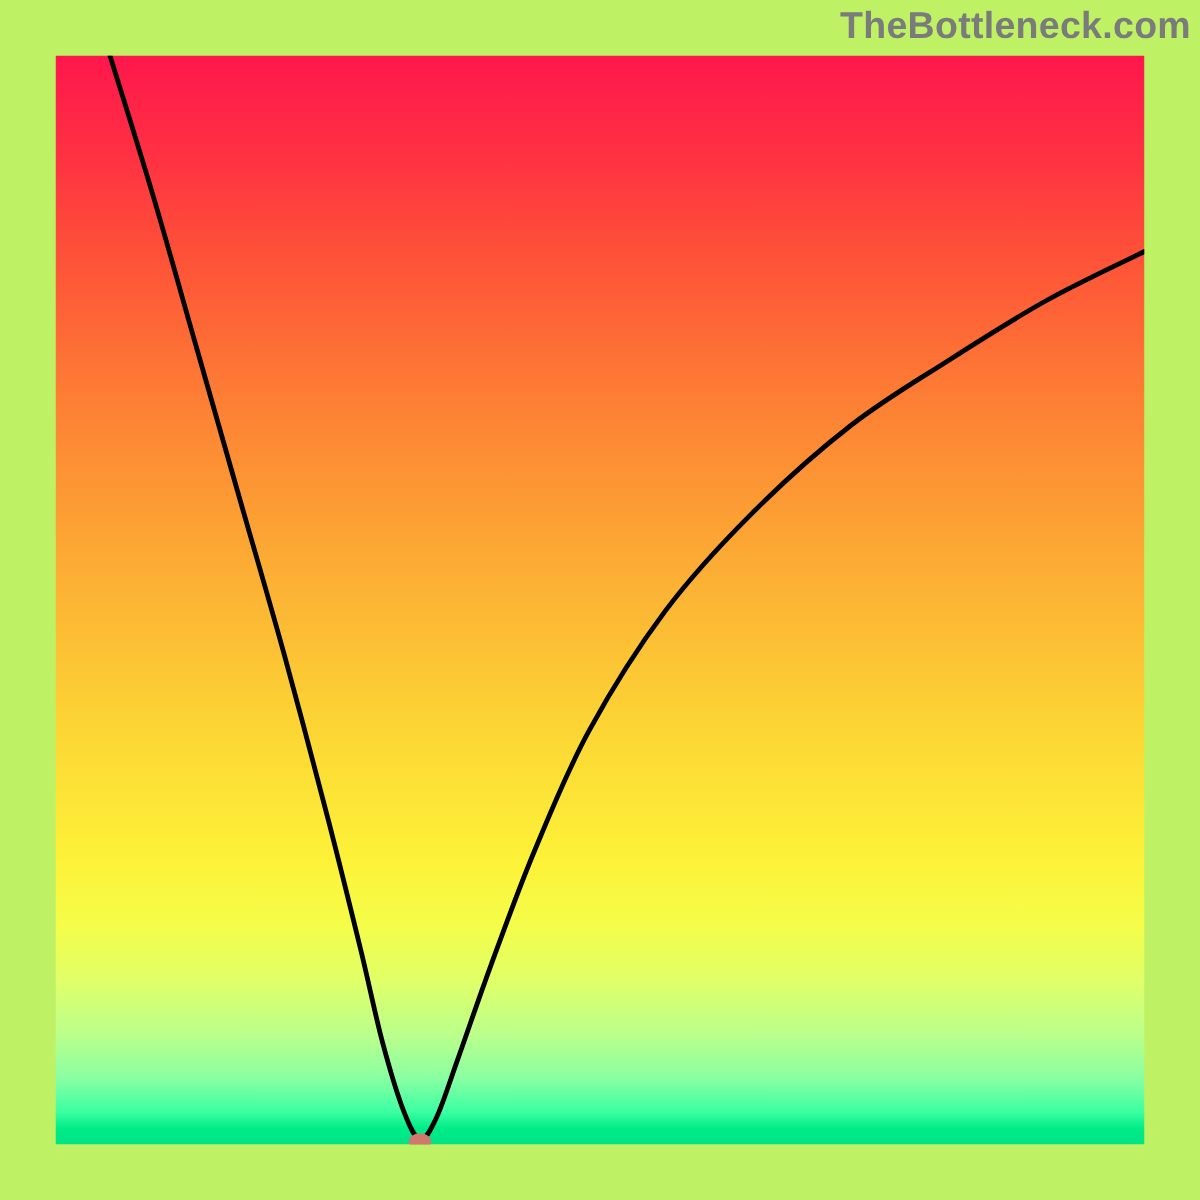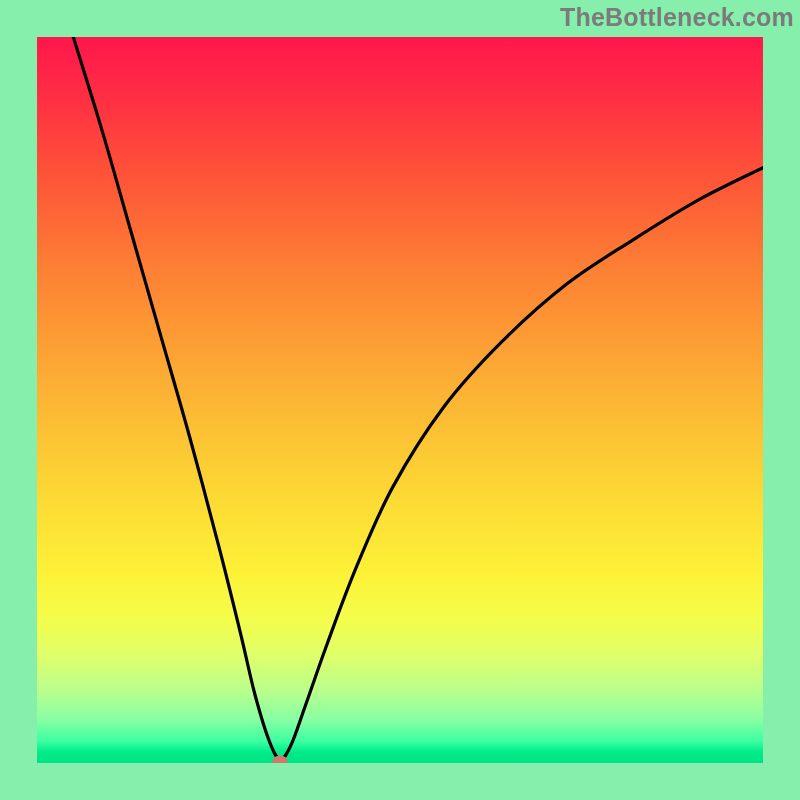--- a/index.html
+++ b/index.html
@@ -10,21 +10,21 @@
     background: #000;
     overflow: hidden;
     font-family: Arial, Helvetica, sans-serif;
   }
   .frame {
     position: absolute;
     top: 0;
     left: 0;
     width: 800px;
     height: 800px;
-    background: #86efac;
+    background: #bef264;
     text-align: center;
   }
   .plot-area {
     position: absolute;
     top: 37px;
     left: 37px;
     width: 726px;
     height: 726px;
     overflow: hidden;
   }

